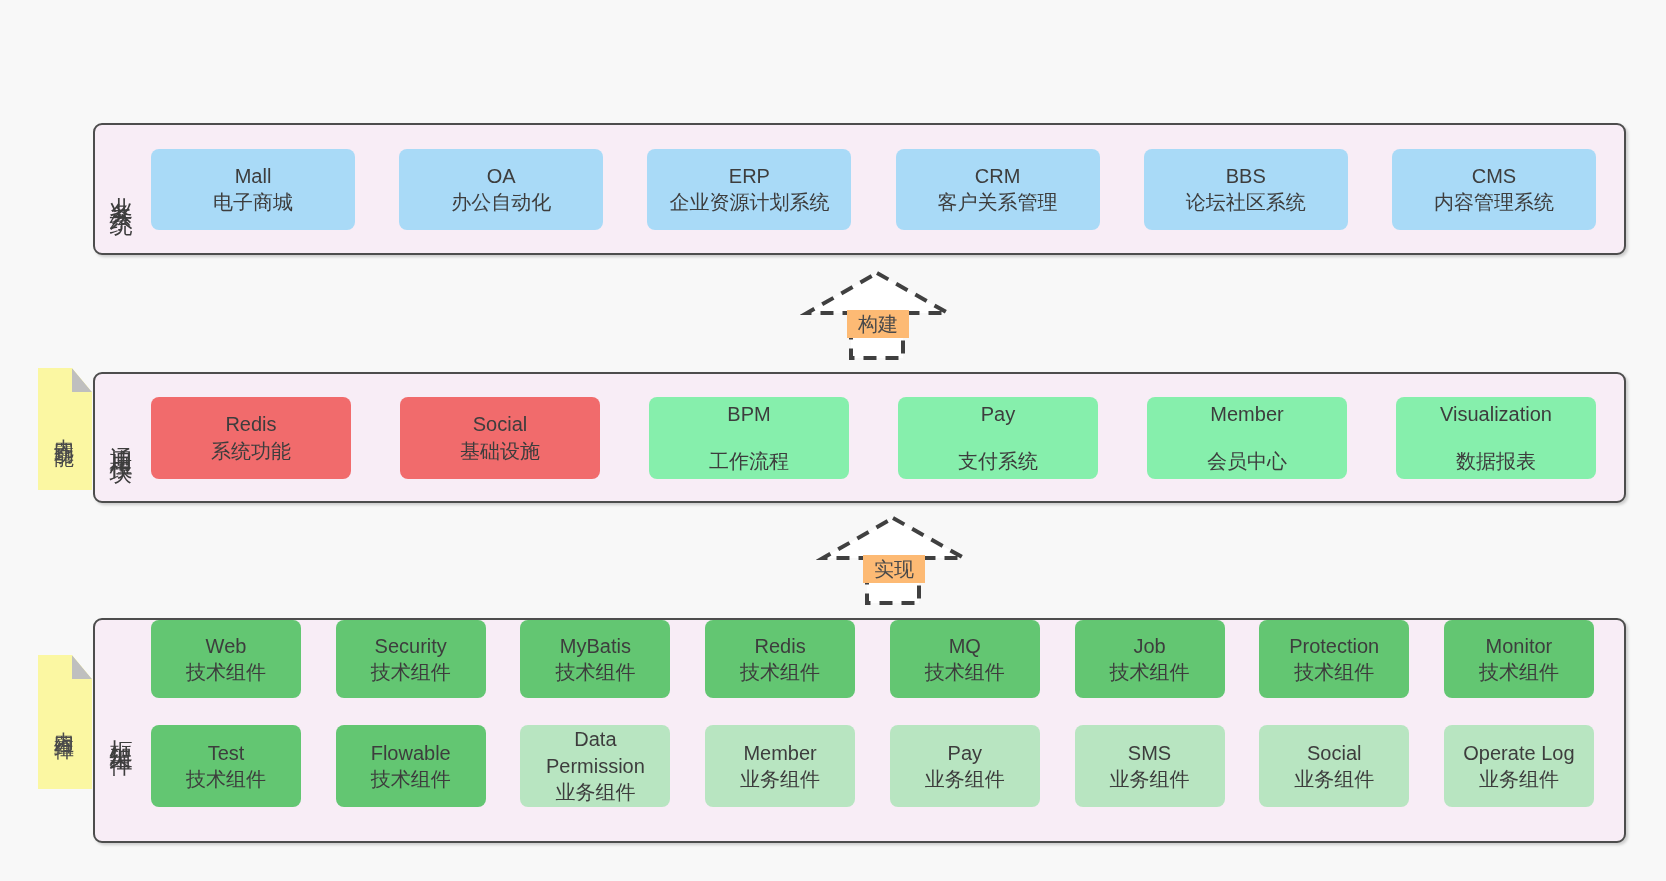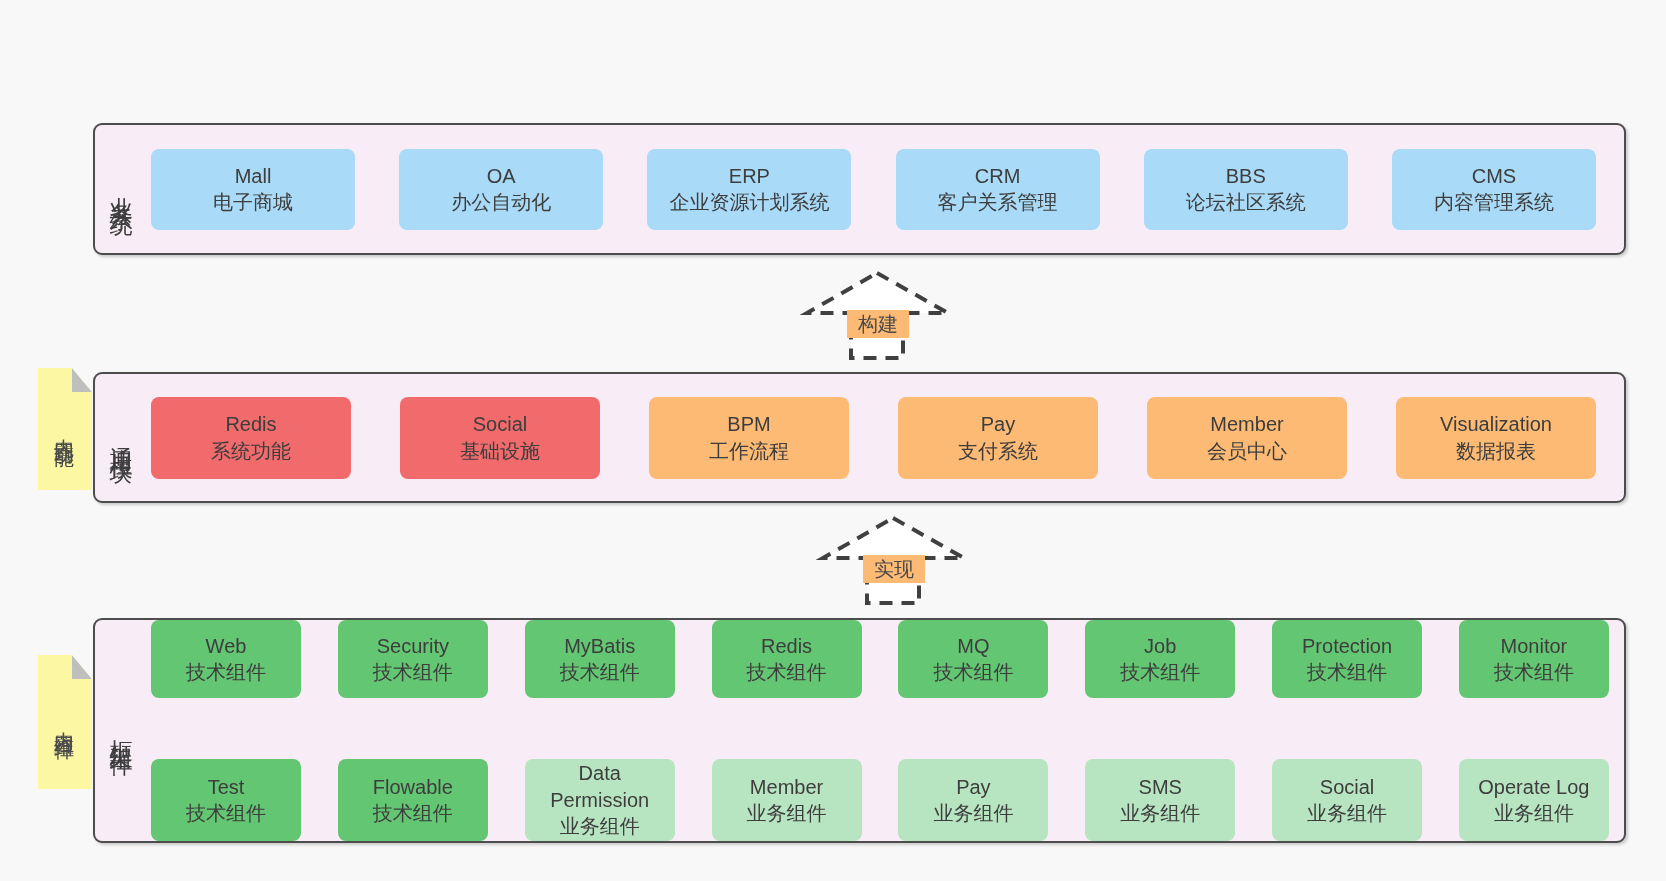--- a/index.html
+++ b/index.html
@@ -23,37 +23,37 @@
     font-size:23px;letter-spacing:5px;color:#3d3d3d;
   }
   .band-boxes{
     flex:1;display:flex;align-items:center;justify-content:space-between;
     padding:0 28px 0 2px;
   }
   #band-business{top:123px;height:132px;}
   #band-modules{top:372px;height:131px;}
   #band-components{top:618px;height:225px;}
   #band-components .band-boxes{
-    flex-direction:column;justify-content:space-between;gap:27px;padding:0 15px 0 2px;
+    flex-direction:column;justify-content:flex-start;gap:27px;padding:0 30px 0 2px;
   }
   .comp-row{width:100%;display:flex;justify-content:space-between;}
   
   .box{
     box-sizing:border-box;border-radius:8px;
     display:flex;flex-direction:column;align-items:center;justify-content:center;
     text-align:center;font-size:20px;line-height:1.32;padding:4px 6px;
   }
   .box-title,.box-subtitle{width:100%;}
   .w204{width:204px;height:81px;}
   .w200{width:200px;height:82px;}
   .w150a{width:150px;height:78px;}
   .w150b{width:150px;height:82px;}
   .blue{background:#a9daf7;}
   .red{background:#f16b6c;}
-  .pink{background:#fdba74;}
+  .pink{background:#86efac;justify-content:space-between;}
   .green-dark{background:#63c672;}
   .green-light{background:#b8e5c1;}
   
   .note{
     position:absolute;left:38px;width:54px;background:#fbf7a2;z-index:0;
     clip-path:polygon(0 0, calc(100% - 20px) 0, 100% 24px, 100% 100%, 0 100%);
     display:flex;align-items:center;justify-content:center;
   }
   .note::after{
     content:'';position:absolute;top:0;right:0;width:20px;height:24px;

